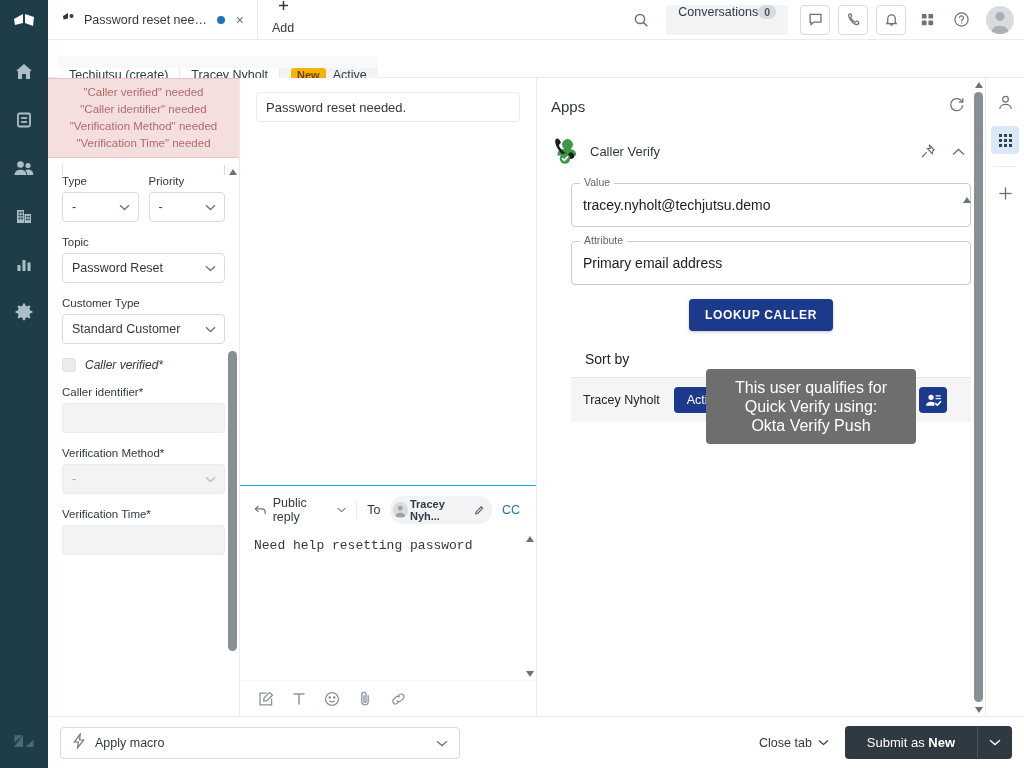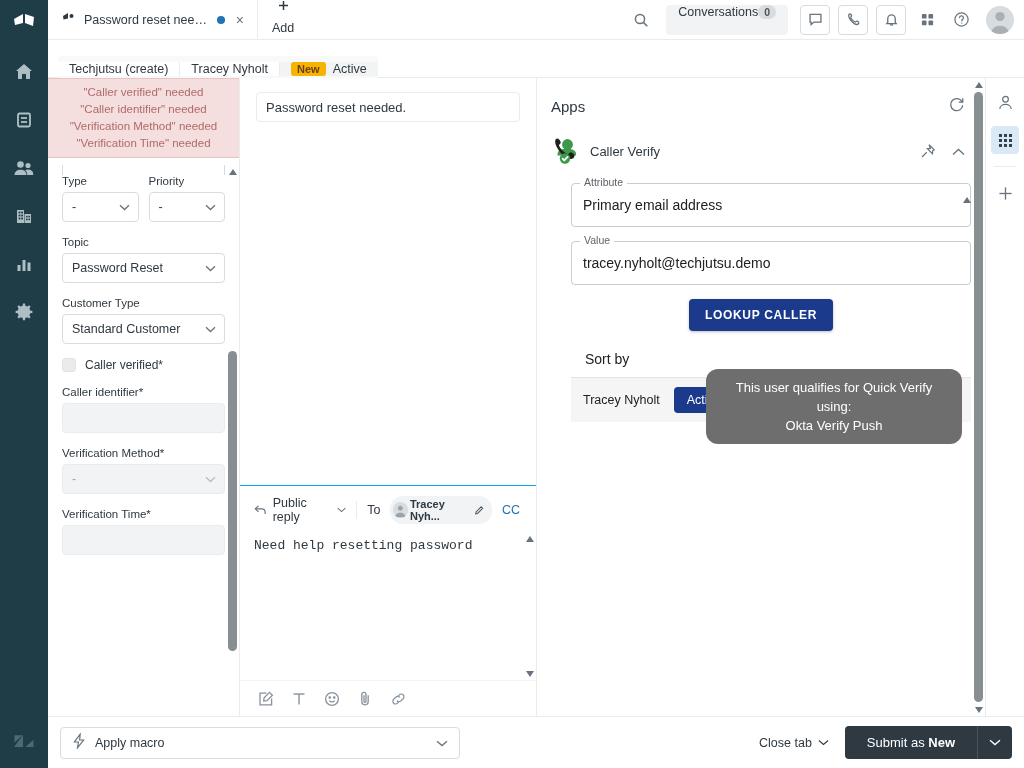--- a/index.html
+++ b/index.html
@@ -73,21 +73,21 @@
     width: 28px; height: 28px; border-radius: 50%; background: #d8dcde;
     display: flex; align-items: flex-end; justify-content: center; overflow: hidden;
     margin-left: 6px; cursor: pointer;
   }
 
   
   .crumbbar {
     height: 38px; background: #fff; border-bottom: 1px solid #e9ebed;
     display: flex; align-items: center; padding-left: 10px; flex: 0 0 38px;
   }
-  .crumbs { display: flex; align-items: center; background: #f8f9f9; border-radius: 4px; height: 26px; margin-top: 20px; }
+  .crumbs { display: flex; align-items: flex-end; background: #f8f9f9; border-radius: 4px; height: 26px; margin-top: 20px; }
   .crumb {
     display: flex; align-items: center; padding: 0 11px; font-size: 12.5px;
     color: #2f3941; border-right: 1px solid #e9ebed; background: #fff; cursor: pointer;
   }
   .crumb:last-child { border-right: none; }
   .crumb.active { background: #f1f3f5; gap: 7px; cursor: default; }
   .badge-new {
     background: #f5b400; color: #703b15; font-size: 11px; font-weight: bold;
     padding: 1px 6px; border-radius: 3px;
   }
@@ -113,21 +113,21 @@
     background: #fff; display: flex; align-items: center; padding: 0 9px;
     font-size: 12.5px; color: #2f3941; cursor: pointer; position: relative;
   }
   .fselect .chev { position: absolute; right: 8px; color: #68737d; }
   .finput.readonly { background: #f1f3f5; border-color: #e9ebed; }
   .fselect.readonly { background: #f1f3f5; border-color: #e9ebed; color: #9aa4ab; }
   .row2 { display: flex; gap: 10px; }
   .row2 > div { flex: 1 1 0; min-width: 0; }
   .topclip { height: 10px; overflow: hidden; }
   .topclip .finput { border-bottom: none; border-radius: 4px 4px 0 0; height: 30px; position: relative; top: -20px;}
-  .checkrow { display: flex; align-items: flex-end; gap: 9px; margin-bottom: 14px; }
+  .checkrow { display: flex; align-items: flex-end; gap: 9px; margin-bottom: 14px; font-style: italic; }
   .chkbox { width: 14px; height: 14px; border-radius: 3px; background: #e9ebed; border: 1px solid #e0e3e5; flex: 0 0 14px; }
   .chklabel { font-size: 12px; }
 
   
   .vscroll { position: absolute; width: 13px; top: 0; bottom: 0; background: #fff; }
   .vscroll .arrow-t, .vscroll .arrow-b {
     position: absolute; left: 0; width: 13px; height: 13px; display: flex;
     align-items: center; justify-content: center; cursor: pointer;
   }
   .vscroll .arrow-t { top: 0; } .vscroll .arrow-b { bottom: 0; }
@@ -195,23 +195,23 @@
   }
   .rname { font-size: 12.5px; color: #202124; }
   .pill { background: #1b3a8c; color: #fff; font-size: 12.5px; padding: 6px 13px; border-radius: 4px; cursor: pointer; }
   .pill-disabled {
     background: #d9bfce; color: #f0e3ea; font-size: 11px; font-weight: bold; letter-spacing: .6px;
     padding: 8px 13px; border-radius: 4px; cursor: default;
   }
   .iconbtn { background: #1b3a8c; border-radius: 4px; width: 28px; height: 26px;
              display:flex; align-items:center; justify-content:center; cursor: pointer; }
   .tooltip {
-    position: absolute; background: #6e6e6e; color: #fff; border-radius: 12px;
-    font-size: 13px; line-height: 19px; text-align: center; padding: 9px 14px;
-    width: 256px;
+    position: absolute; background: #6e6e6e; color: #fff; border-radius: 4px;
+    font-size: 16px; line-height: 19px; text-align: center; padding: 9px 14px;
+    width: 210px;
   }
 
   
   .rail {
     width: 39px; flex: 0 0 39px; background: #fff; border-left: 1px solid #e9ebed;
     display: flex; flex-direction: column; align-items: center; padding-top: 10px;
   }
   .rail-btn { width: 28px; height: 28px; display: flex; align-items: center; justify-content: center;
               border-radius: 4px; cursor: pointer; color: #68737d; margin-bottom: 10px; }
   .rail-btn.sel { background: #dbe8f5; color: #1f3d46; }
@@ -632,29 +632,29 @@
               <span>
                 <svg width="13" height="8" viewBox="0 0 13 8" fill="none" stroke="#68737d" stroke-width="1.3">
                     <path d="M1 6.5L6.5 1.5 12 6.5"></path>
                   </svg>
               </span>
             </span>
           </div>
 
           <div class="appbody">
             <div class="mfield">
+              <span class="mlegend">Value</span>
+              <div class="mbox">
+                <span>tracey.nyholt@techjutsu.demo</span>
+              </div>
+            </div>
+            <div class="mfield">
               <span class="mlegend">Attribute</span>
               <div class="mbox">
                 <span>Primary email address</span>
-              </div>
-            </div>
-            <div class="mfield">
-              <span class="mlegend">Value</span>
-              <div class="mbox">
-                <span>tracey.nyholt@techjutsu.demo</span>
               </div>
             </div>
 
             <div class="mbtn-wrap">
               <button class="mbtn">LOOKUP CALLER</button>
             </div>
 
             <div class="sortrow">
               <span class="sortby">Sort by</span>
             </div>

